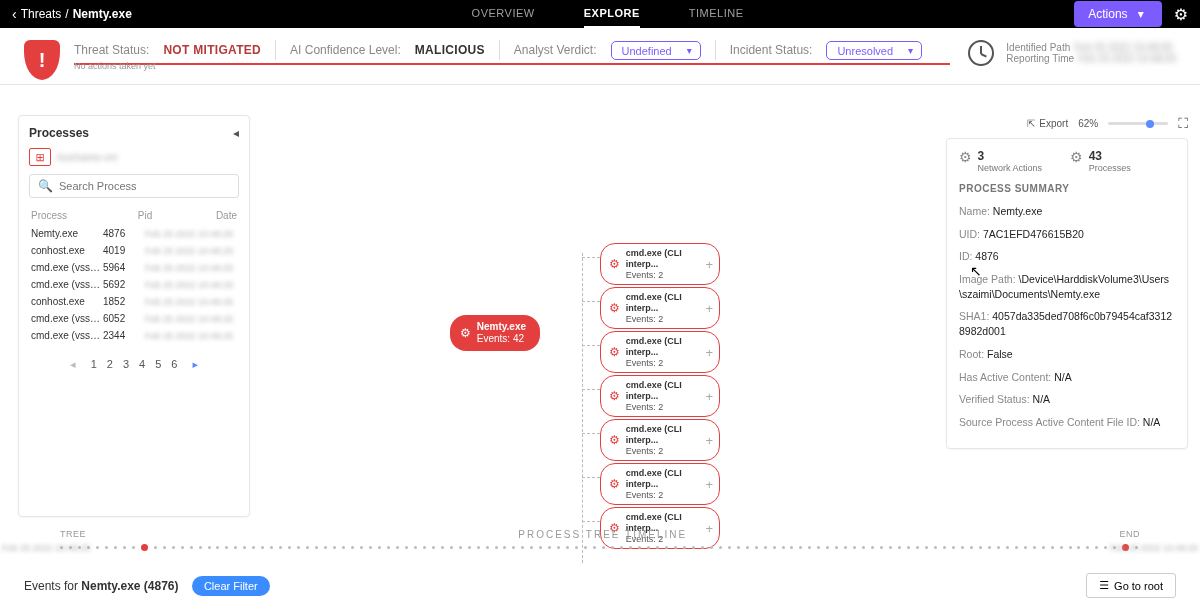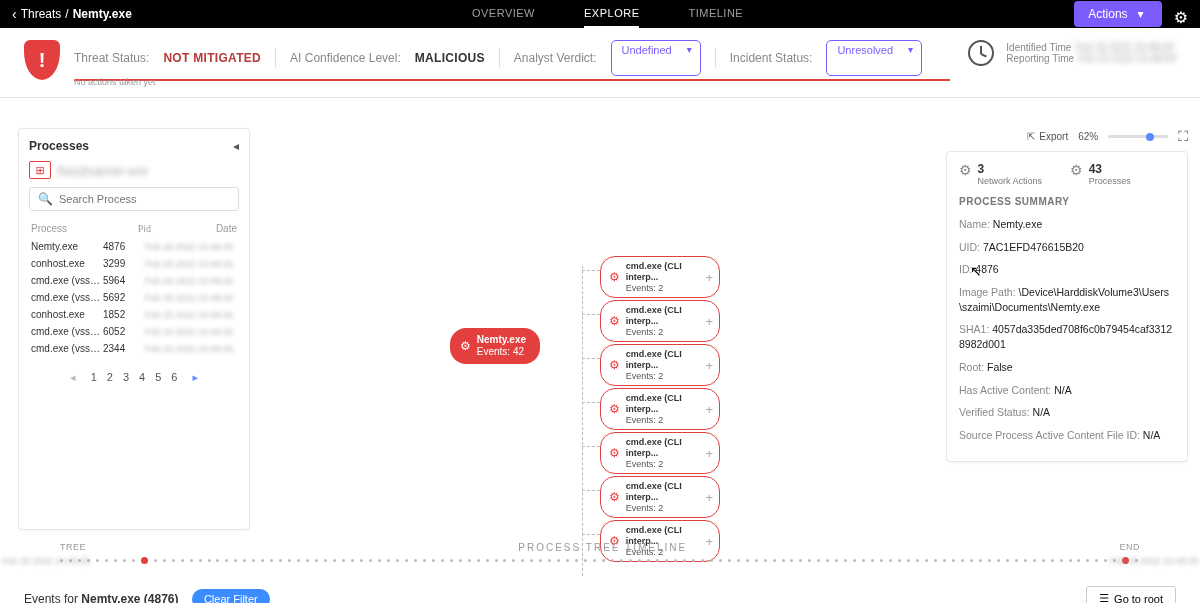--- a/index.html
+++ b/index.html
@@ -4,59 +4,59 @@
 <style>
 * { margin: 0; padding: 0; box-sizing: border-box; }
 body { font-family: -apple-system, BlinkMacSystemFont, "Segoe UI", Arial, sans-serif; font-size: 12px; background: #fff; color: #333; width: 1200px; height: 603px; overflow: hidden; }
 
 
 .topbar { background: #000; color: #fff; height: 28px; display: flex; align-items: center; justify-content: space-between; padding: 0 12px; }
 .breadcrumb { display: flex; align-items: center; gap: 4px; font-size: 12px; }
 .breadcrumb .chev { font-size: 14px; }
 .tabs { display: flex; gap: 40px; height: 100%; align-items: center; }
 .tab { color: #9ea0a5; font-size: 11px; letter-spacing: 0.5px; cursor: pointer; height: 100%; display: flex; align-items: center; border-bottom: 2px solid transparent; margin-left: 9px; }
-.tab.active { color: #fff; border-bottom: 2px solid #fff; font-weight: 400; text-align: right; }
-.topbar-right { display: flex; align-items: flex-end; gap: 12px; }
+.tab.active { color: #fff; border-bottom: 2px solid #fff; font-weight: 700; text-align: right; }
+.topbar-right { display: flex; align-items: center; gap: 12px; }
 .actions-btn { background: #7c5cff; color: #fff; border: none; border-radius: 4px; padding: 6px 18px 6px 14px; font-size: 12px; display: flex; align-items: center; gap: 10px; cursor: pointer; }
 .gear { font-size: 16px; cursor: pointer; }
 
 
 .statusbar { background: #fff; border-bottom: 1px solid #e5e5e5; padding: 12px 24px 4px 24px; display: flex; align-items: flex-start; }
 .shield { width: 36px; height: 40px; background: #e43f3f; border-radius: 6px 6px 50% 50% / 6px 6px 70% 70%; display: flex; align-items: center; justify-content: center; color: #fff; font-size: 20px; font-weight: bold; margin-right: 14px; flex-shrink: 0; position: relative; top: 0; }
 .status-info { display: flex; align-items: center; gap: 14px; flex-wrap: wrap; padding-bottom: 3px; border-bottom: 2px solid #e43f3f; flex: 1; }
 .stat-label { color: #888; font-size: 12px; }
 .stat-val { font-size: 12px; font-weight: 600; letter-spacing: 0.3px; }
 .stat-val.red { color: #b63a3a; }
-.dropdown { border: 1px solid #7c5cff; border-radius: 5px; padding: 3px 28px 19px 10px; font-size: 11px; color: #7c5cff; position: relative; cursor: pointer; text-align: center; }
+.dropdown { border: 1px solid #7c5cff; border-radius: 5px; padding: 3px 28px 2px 10px; font-size: 11px; color: #7c5cff; position: relative; cursor: pointer; text-align: center; }
 .dropdown::after { content: "▾"; position: absolute; right: 8px; top: 3px; font-size: 10px; }
 .divider { width: 1px; height: 20px; background: #ddd; }
 .statusbar-right { display: flex; align-items: center; gap: 12px; margin-left: 18px; }
 .clock-icon { width: 26px; height: 26px; border: 2px solid #555; border-radius: 50%; position: relative; }
 .clock-icon::before { content: ""; position: absolute; width: 2px; height: 8px; background: #555; left: 50%; top: 4px; transform: translateX(-50%); }
 .clock-icon::after { content: ""; position: absolute; width: 6px; height: 2px; background: #555; left: 50%; top: 50%; transform-origin: left; transform: rotate(25deg); }
 .time-col { font-size: 10px; color: #888; }
 .time-col .blur { color: transparent; text-shadow: 0 0 6px #999; margin-left: 4px; }
 .no-actions { font-size: 9px; color: #999; margin-left: 50px; margin-top: -4px; padding-bottom: 6px; }
 
 
 .main { display: flex; height: 432px; padding: 30px 12px 0 18px; gap: 10px; position: relative; }
 
 
 .left-panel { width: 232px; border: 1px solid #e6e6e6; border-radius: 4px; padding: 10px; background: #fff; box-shadow: 0 1px 3px rgba(0,0,0,0.04); display: flex; flex-direction: column; }
 .lp-head { display: flex; justify-content: space-between; align-items: center; margin-bottom: 8px; }
 .lp-head h4 { font-size: 12px; font-weight: 600; }
 .collapse-icon { cursor: pointer; color: #555; }
 .proc-row0 { display: flex; align-items: center; gap: 6px; margin-bottom: 8px; }
 .win-icon { width: 22px; height: 18px; border: 1px solid #e43f3f; border-radius: 2px; display: flex; align-items: center; justify-content: center; color: #e43f3f; font-size: 11px; }
-.blur-text { color: transparent; text-shadow: 0 0 5px #aaa; font-size: 15px; font-style: italic; }
+.blur-text { color: transparent; text-shadow: 0 0 5px #aaa; font-size: 10px; font-style: italic; }
 .search-box { border: 1px solid #ddd; border-radius: 3px; padding: 4px 8px; display: flex; align-items: center; gap: 6px; margin-bottom: 8px; }
 .search-box input { border: none; outline: none; font-size: 11px; flex: 1; }
 .proc-table-head { display: flex; color: #999; font-size: 10px; padding: 4px 2px; gap: 38px; }
 .proc-table-head .c1 { width: 72px; }
-.proc-table-head .c2 { width: 42px; font-family: Liberation Serif, serif; }
+.proc-table-head .c2 { width: 42px; }
 .proc-row { display: flex; font-size: 10px; padding: 3px 2px; align-items: center; }
 .proc-row .c1 { width: 72px; overflow: hidden; white-space: nowrap; text-overflow: ellipsis; }
 .proc-row .c2 { width: 42px; }
 .proc-row .c3 { flex: 1; color: transparent; text-shadow: 0 0 4px #aaa; font-size: 9px; }
 .pagination { display: flex; justify-content: center; gap: 10px; margin-top: 14px; font-size: 11px; color: #555; }
 .pagination span { cursor: pointer; }
 .pagination .pg-nav { color: #bbb; }
 
 
 .center { flex: 1; position: relative; padding-top: 10px; }
@@ -148,21 +148,21 @@
       <span class="dropdown">Undefined</span>
       <span class="divider"></span>
       <span class="stat-label">Incident Status:</span>
       <span class="dropdown">Unresolved</span>
     </div>
     <div class="no-actions" style="margin-left:0">No actions taken yet</div>
   </div>
   <div class="statusbar-right">
     <div class="clock-icon"></div>
     <div class="time-col">
-      <div><span>Identified Time</span><span class="blur">Feb 25 2022 10:48:09</span></div>
+      <div><span>Identified Path</span><span class="blur">Feb 25 2022 10:48:09</span></div>
       <div><span>Reporting Time</span><span class="blur">Feb 25 2022 10:48:09</span></div>
     </div>
   </div>
 </div>
 
 <div class="main">
 
   <div class="left-panel">
     <div class="lp-head">
       <h4>Processes</h4>
@@ -182,21 +182,21 @@
       <div class="c3" style="color:#999;text-shadow:none">Date</div>
     </div>
     <div id="proc-rows">
         <div class="proc-row">
           <div class="c1">Nemty.exe</div>
           <div class="c2">4876</div>
           <div class="c3">Feb 25 2022 10:48:25</div>
         </div>
         <div class="proc-row">
           <div class="c1">conhost.exe</div>
-          <div class="c2">3299</div>
+          <div class="c2">4019</div>
           <div class="c3">Feb 25 2022 10:48:25</div>
         </div>
         <div class="proc-row">
           <div class="c1">cmd.exe (vssadmi...</div>
           <div class="c2">5964</div>
           <div class="c3">Feb 25 2022 10:48:25</div>
         </div>
         <div class="proc-row">
           <div class="c1">cmd.exe (vssadmi...</div>
           <div class="c2">5692</div>

